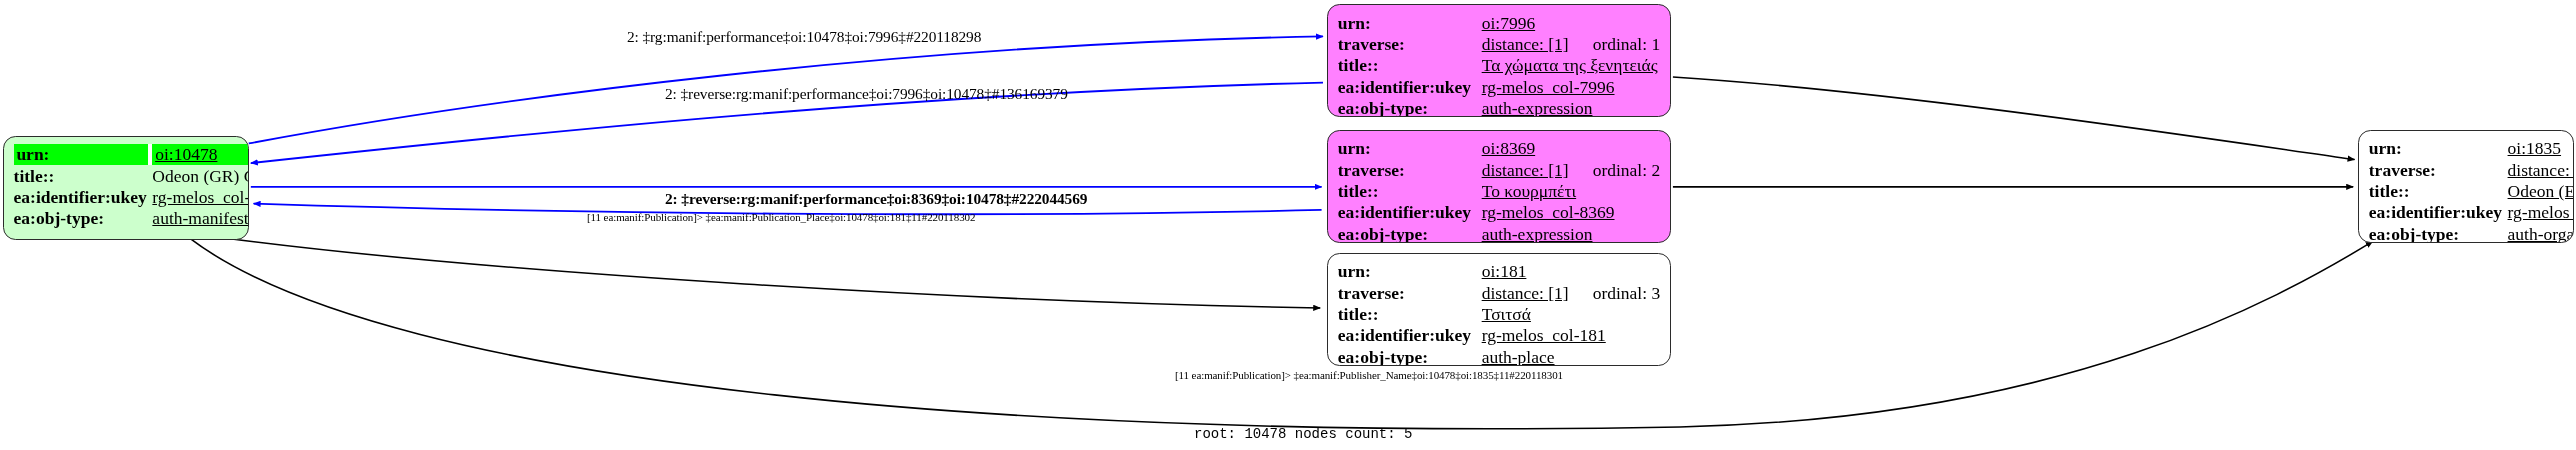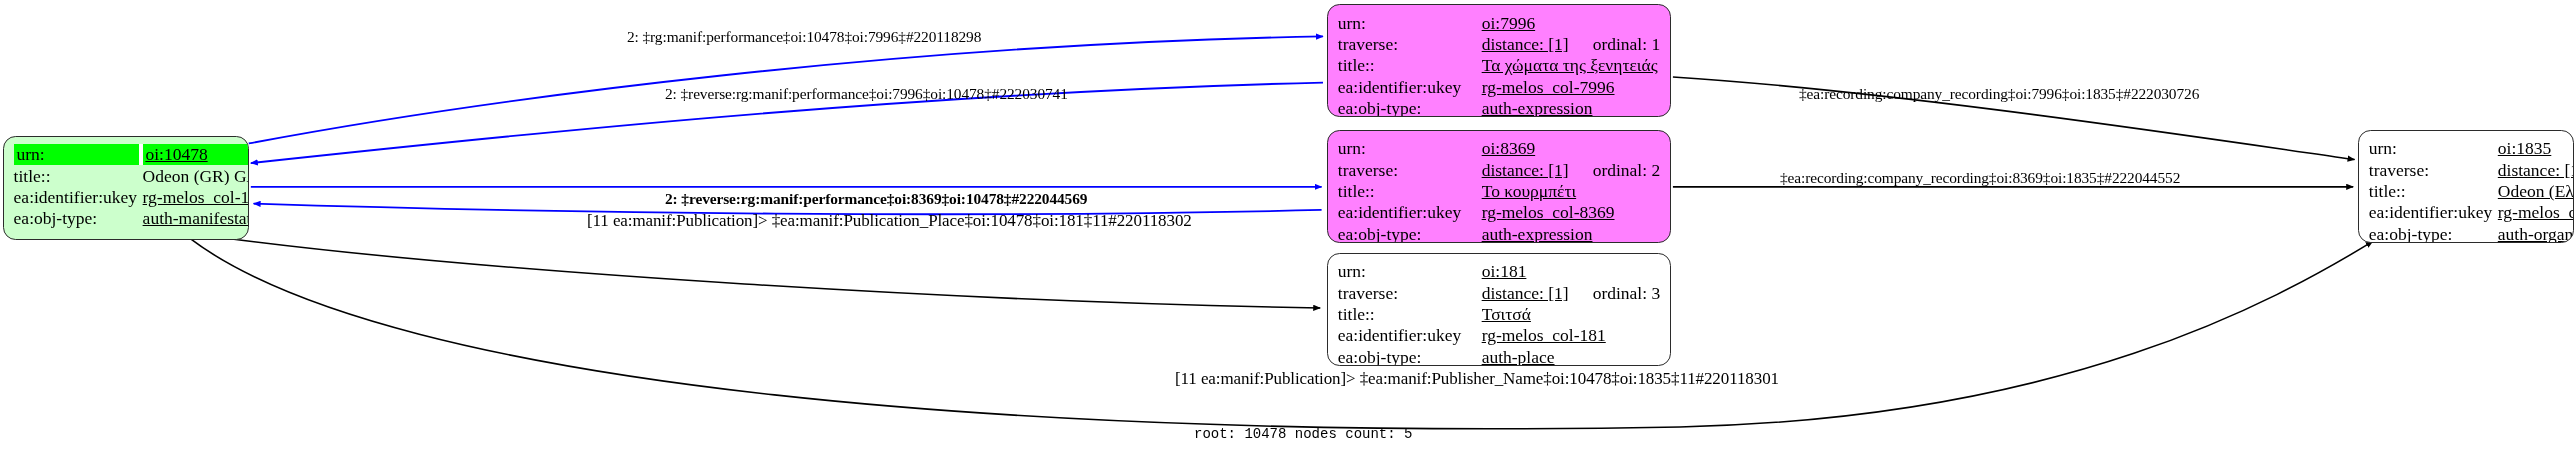--- a/index.html
+++ b/index.html
@@ -48,20 +48,21 @@
   }
   .node td {
     padding: 1.4px 0 1.4px 0;
     white-space: nowrap;
     vertical-align: top;
     font-size: 17.5px;
   }
   .node td.key {
     width: 151px;
     padding-right: 5.6px;
+    font-weight: bold;
   }
   .node.green td.key { width: 162px; }
   .node td.val {
     width: auto;
     text-decoration: underline;
   }
   .node tr.highlight td {
     background: #00ff00;
   }
   .node tr.highlight td.key {
@@ -78,21 +79,21 @@
   .edge-label {
     position: absolute;
     font-family: "Liberation Serif", "DejaVu Serif", serif;
     font-size: 15.4px;
     color: #000000;
     white-space: nowrap;
     background: transparent;
     letter-spacing: -0.1px;
   }
   .edge-label.small {
-    font-size: 17px;
+    font-size: 11px;
   }
   .graph-caption {
     position: absolute;
     font-family: Liberation Mono, monospace;
     font-size: 14px;
     color: #000000;
     white-space: nowrap;
   }
   .truncate-val {
     display: inline-block;
@@ -271,29 +272,27 @@
       <tr>
         <td class="key">ea:obj-type:</td>
         <td class="val">auth-organization</td>
       </tr>
     </tbody>
       </table>
   </div>
 
   <div class="edge-label" style="left:627px; top:28px;">2: ‡rg:manif:performance‡oi:10478‡oi:7996‡#220118298</div>
 
-  <div class="edge-label" style="left:665px; top:85px;">2: ‡reverse:rg:manif:performance‡oi:7996‡oi:10478‡#222030741</div>
+  <div class="edge-label" style="left:665px; top:85px;">2: ‡reverse:rg:manif:performance‡oi:7996‡oi:10478‡#136169379</div>
 
 
   <div class="edge-label" style="left:665px; top:190px;font-weight:bold;">2: ‡reverse:rg:manif:performance‡oi:8369‡oi:10478‡#222044569</div>
 
   <div class="edge-label small" style="left:587px; top:211px;">[11 ea:manif:Publication]&gt; ‡ea:manif:Publication_Place‡oi:10478‡oi:181‡11#220118302</div>
 
-  <div class="edge-label" style="left:1799px; top:85px;">‡ea:recording:company_recording‡oi:7996‡oi:1835‡#222030726</div>
-
-  <div class="edge-label" style="left:1780px; top:169px;">‡ea:recording:company_recording‡oi:8369‡oi:1835‡#222044552</div>
+
 
   <div class="edge-label small" style="left:1175px; top:369px;">[11 ea:manif:Publication]&gt; ‡ea:manif:Publisher_Name‡oi:10478‡oi:1835‡11#220118301</div>
 
   <div class="graph-caption" style="left:1194px; top:426px;">root: 10478 nodes count: 5</div>
 
 </div>
 
 
 </body></html>

